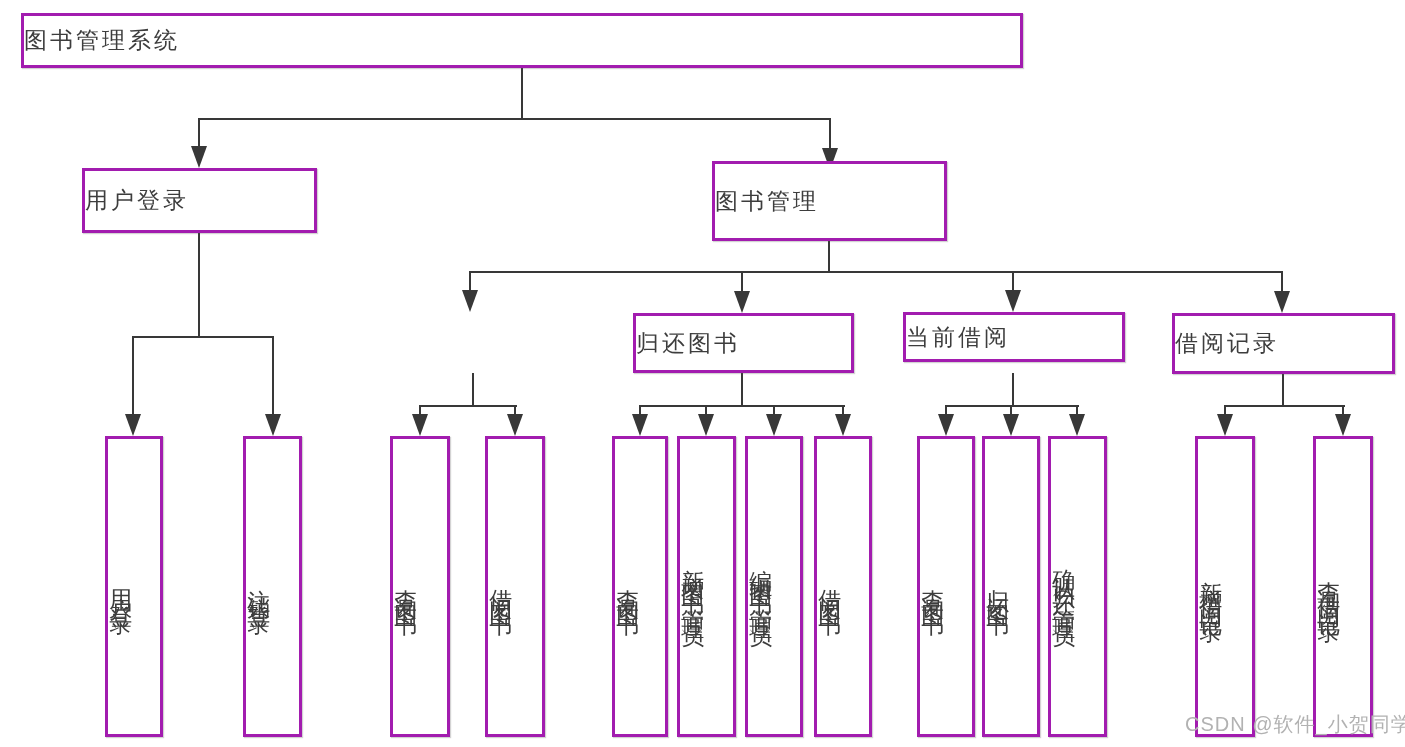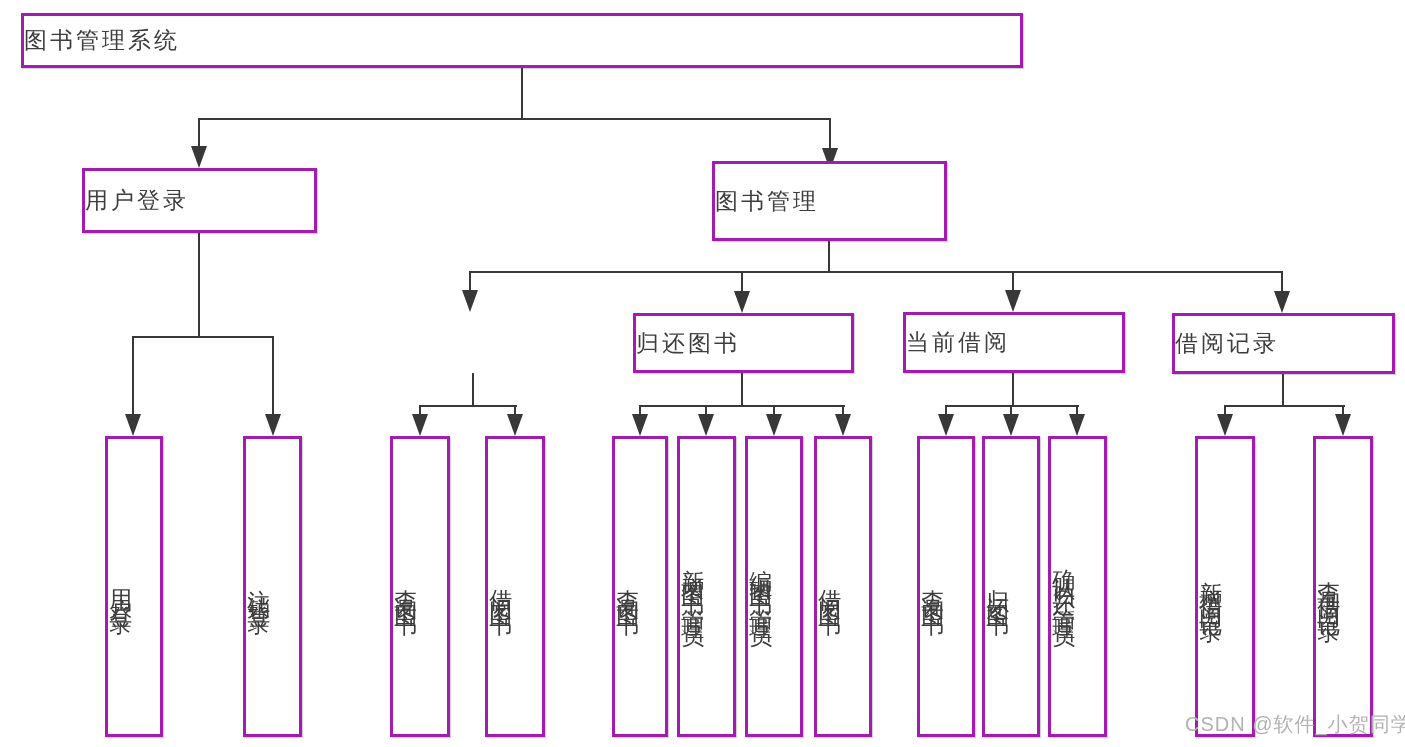--- a/index.html
+++ b/index.html
@@ -71,21 +71,21 @@
   <div class="line" style="left:741px; top:271px; width:2px; height:22px;"></div>
   <div class="arrow" style="left:734px; top:291px;"></div>
   <div class="line" style="left:1012px; top:271px; width:2px; height:22px;"></div>
   <div class="arrow" style="left:1005px; top:290px;"></div>
   <div class="line" style="left:1281px; top:271px; width:2px; height:22px;"></div>
   <div class="arrow" style="left:1274px; top:291px;"></div>
 
   <div class="box hbox" style="left:633px; top:313px; width:221px; height:60px;">
     <span>归还图书</span>
   </div>
-  <div class="box hbox" style="left:903px; top:312px; width:222px; height:61px;">
+  <div class="box hbox" style="left:903px; top:312px; width:222px; height:50px;">
     <span>当前借阅</span>
   </div>
   <div class="box hbox" style="left:1172px; top:313px; width:223px; height:61px;">
     <span>借阅记录</span>
   </div>
 
   <div class="line" style="left:472px; top:373px; width:2px; height:34px;"></div>
   <div class="line" style="left:419px; top:405px; width:98px; height:2px;"></div>
   <div class="line" style="left:419px; top:405px; width:2px; height:11px;"></div>
   <div class="arrow" style="left:412px; top:414px;"></div>

